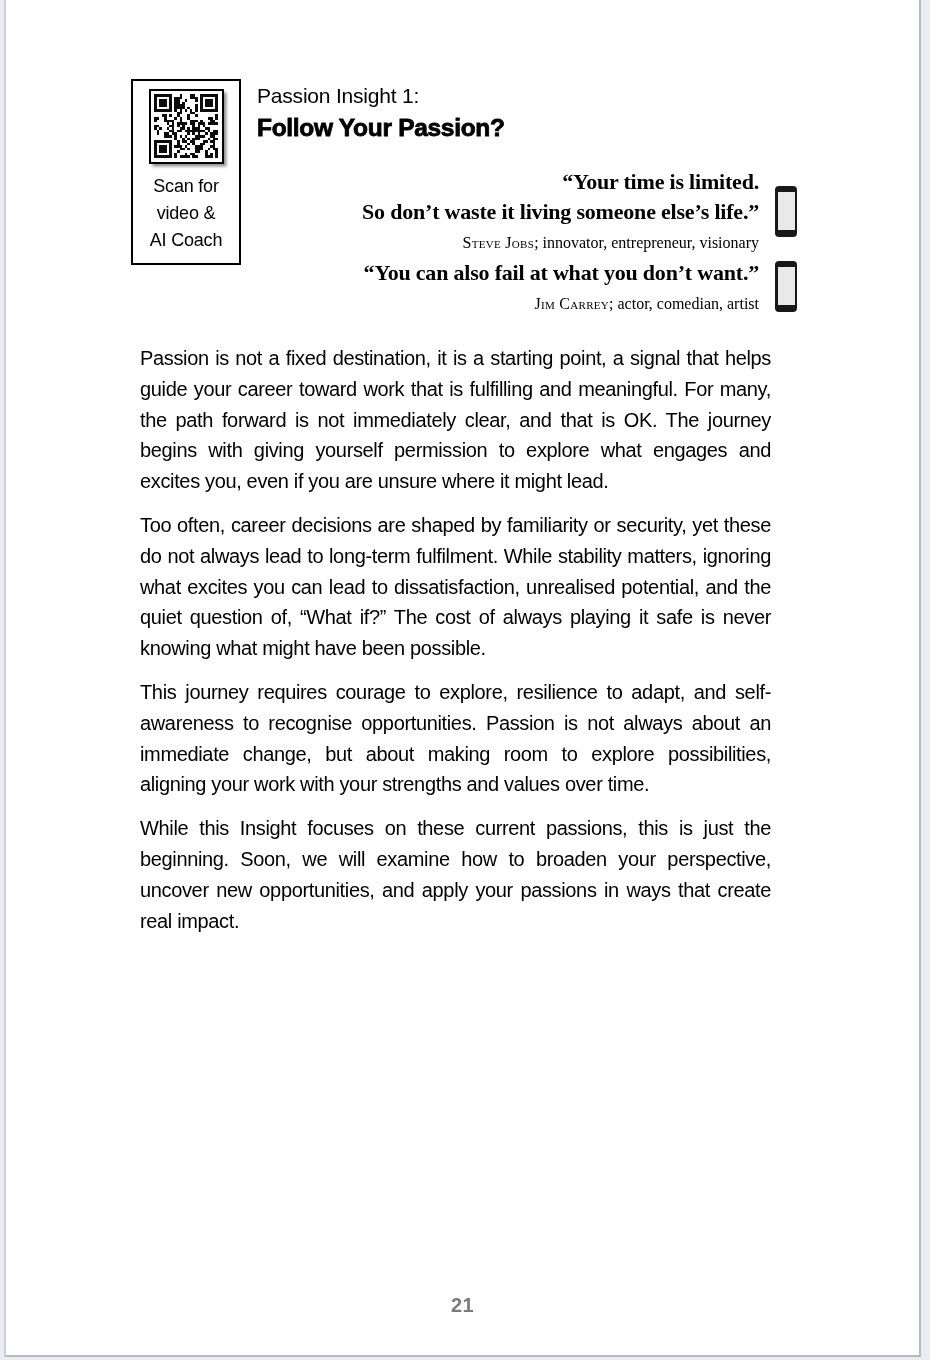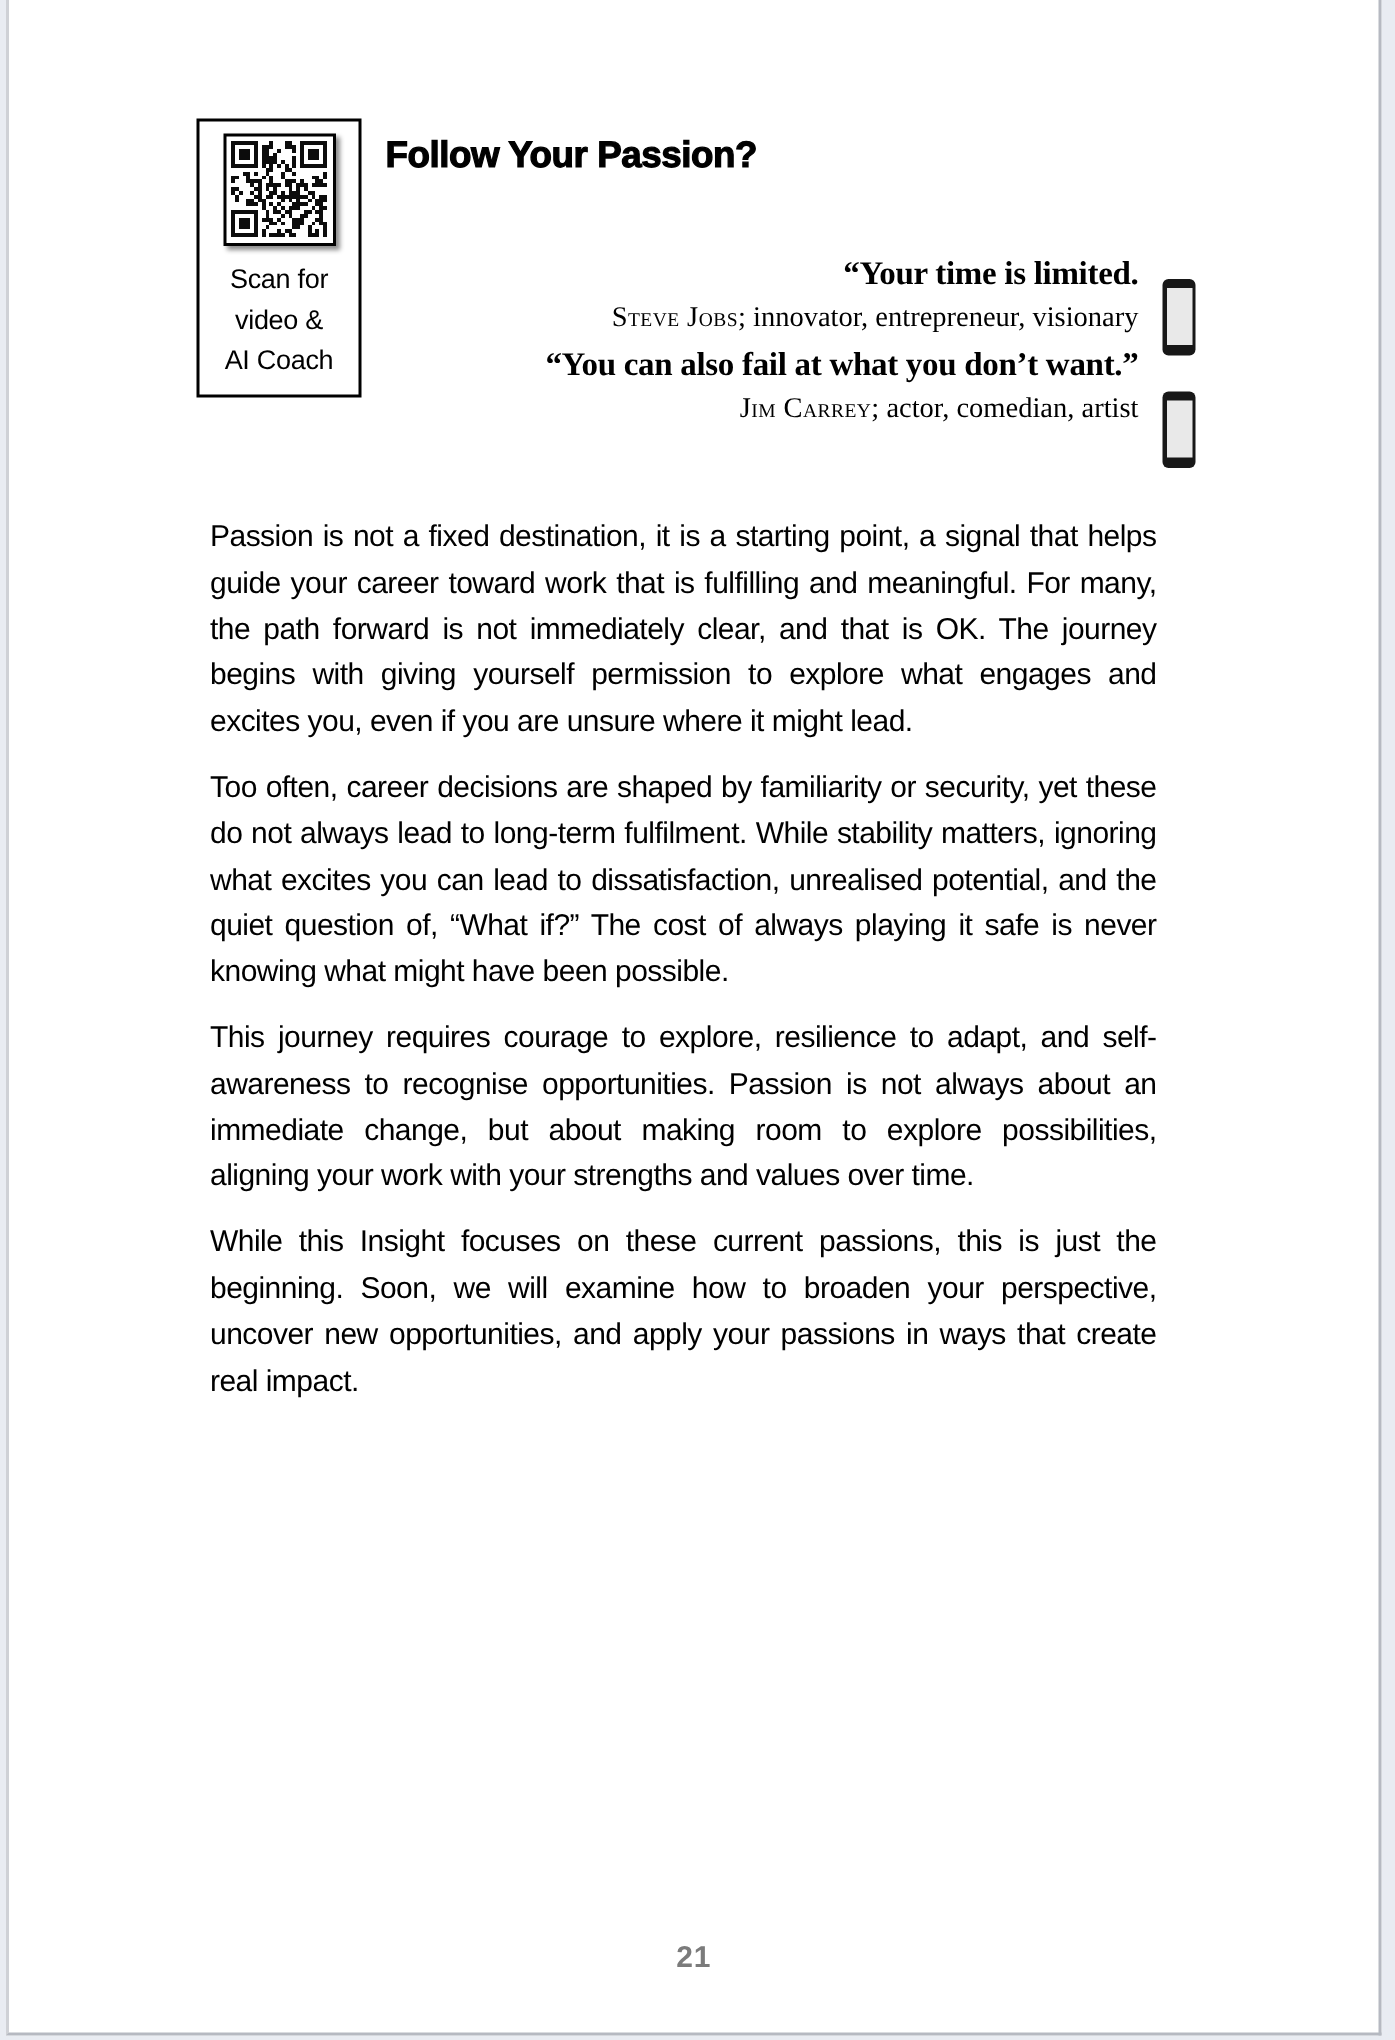--- a/index.html
+++ b/index.html
@@ -61,21 +61,21 @@
   
   .quotes {
     position: absolute;
     left: 296px; top: 167px; width: 457px;
     text-align: right;
     font-family: "Liberation Serif", serif;
     line-height: 30.4px;
     white-space: nowrap;
   }
   .qline { font-size: 22px; font-weight: 700; letter-spacing: -0.2px; }
-  .attr  { font-size: 19px; }
+  .attr  { font-size: 16px; }
   .attr .name { font-variant: small-caps; letter-spacing: 0.3px; }
 
   
   .phone {
     position: absolute;
     width: 22px; height: 51px;
     background: #181818;
     border-radius: 4px;
   }
   .phone .screen {
@@ -423,25 +423,27 @@
         </svg>
     </div>
     <div class="qr-caption">
       <div>Scan for</div>
       <div>video &amp;</div>
       <div>AI Coach</div>
     </div>
   </div>
 
   <div class="header">
+    <div class="kicker">Passion Insight 1:</div>
     <div class="title">Follow Your Passion?</div>
   </div>
 
   <div class="quotes">
     <div class="qline">“Your time is limited.</div>
+    <div class="qline">So don’t waste it living someone else’s life.”</div>
     <div class="attr"><span class="name">Steve Jobs</span><span>; innovator, entrepreneur, visionary</span></div>
     <div class="qline">“You can also fail at what you don’t want.”</div>
     <div class="attr"><span class="name">Jim Carrey</span><span>; actor, comedian, artist</span></div>
   </div>
 
   <div class="phone phone-1">
       <div class="screen"></div>
     </div>
   <div class="phone phone-2">
       <div class="screen"></div>

